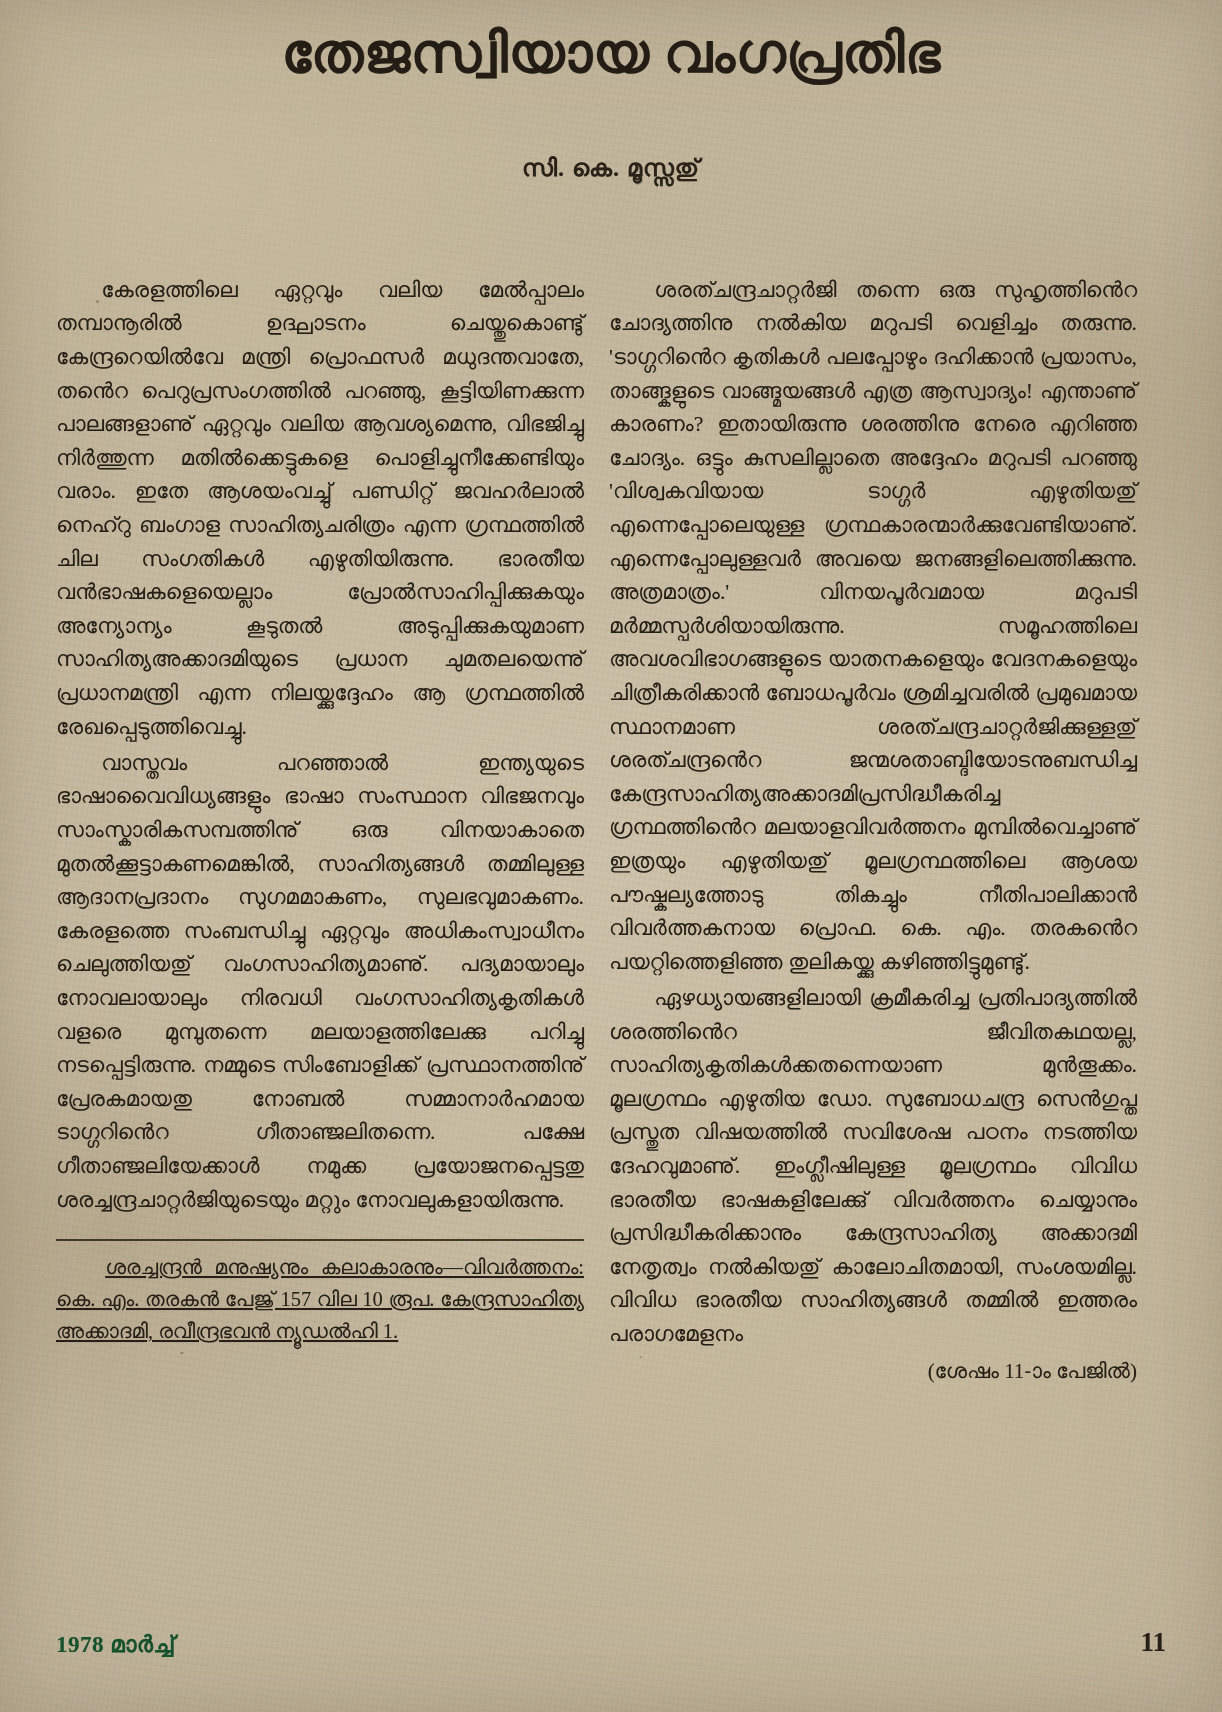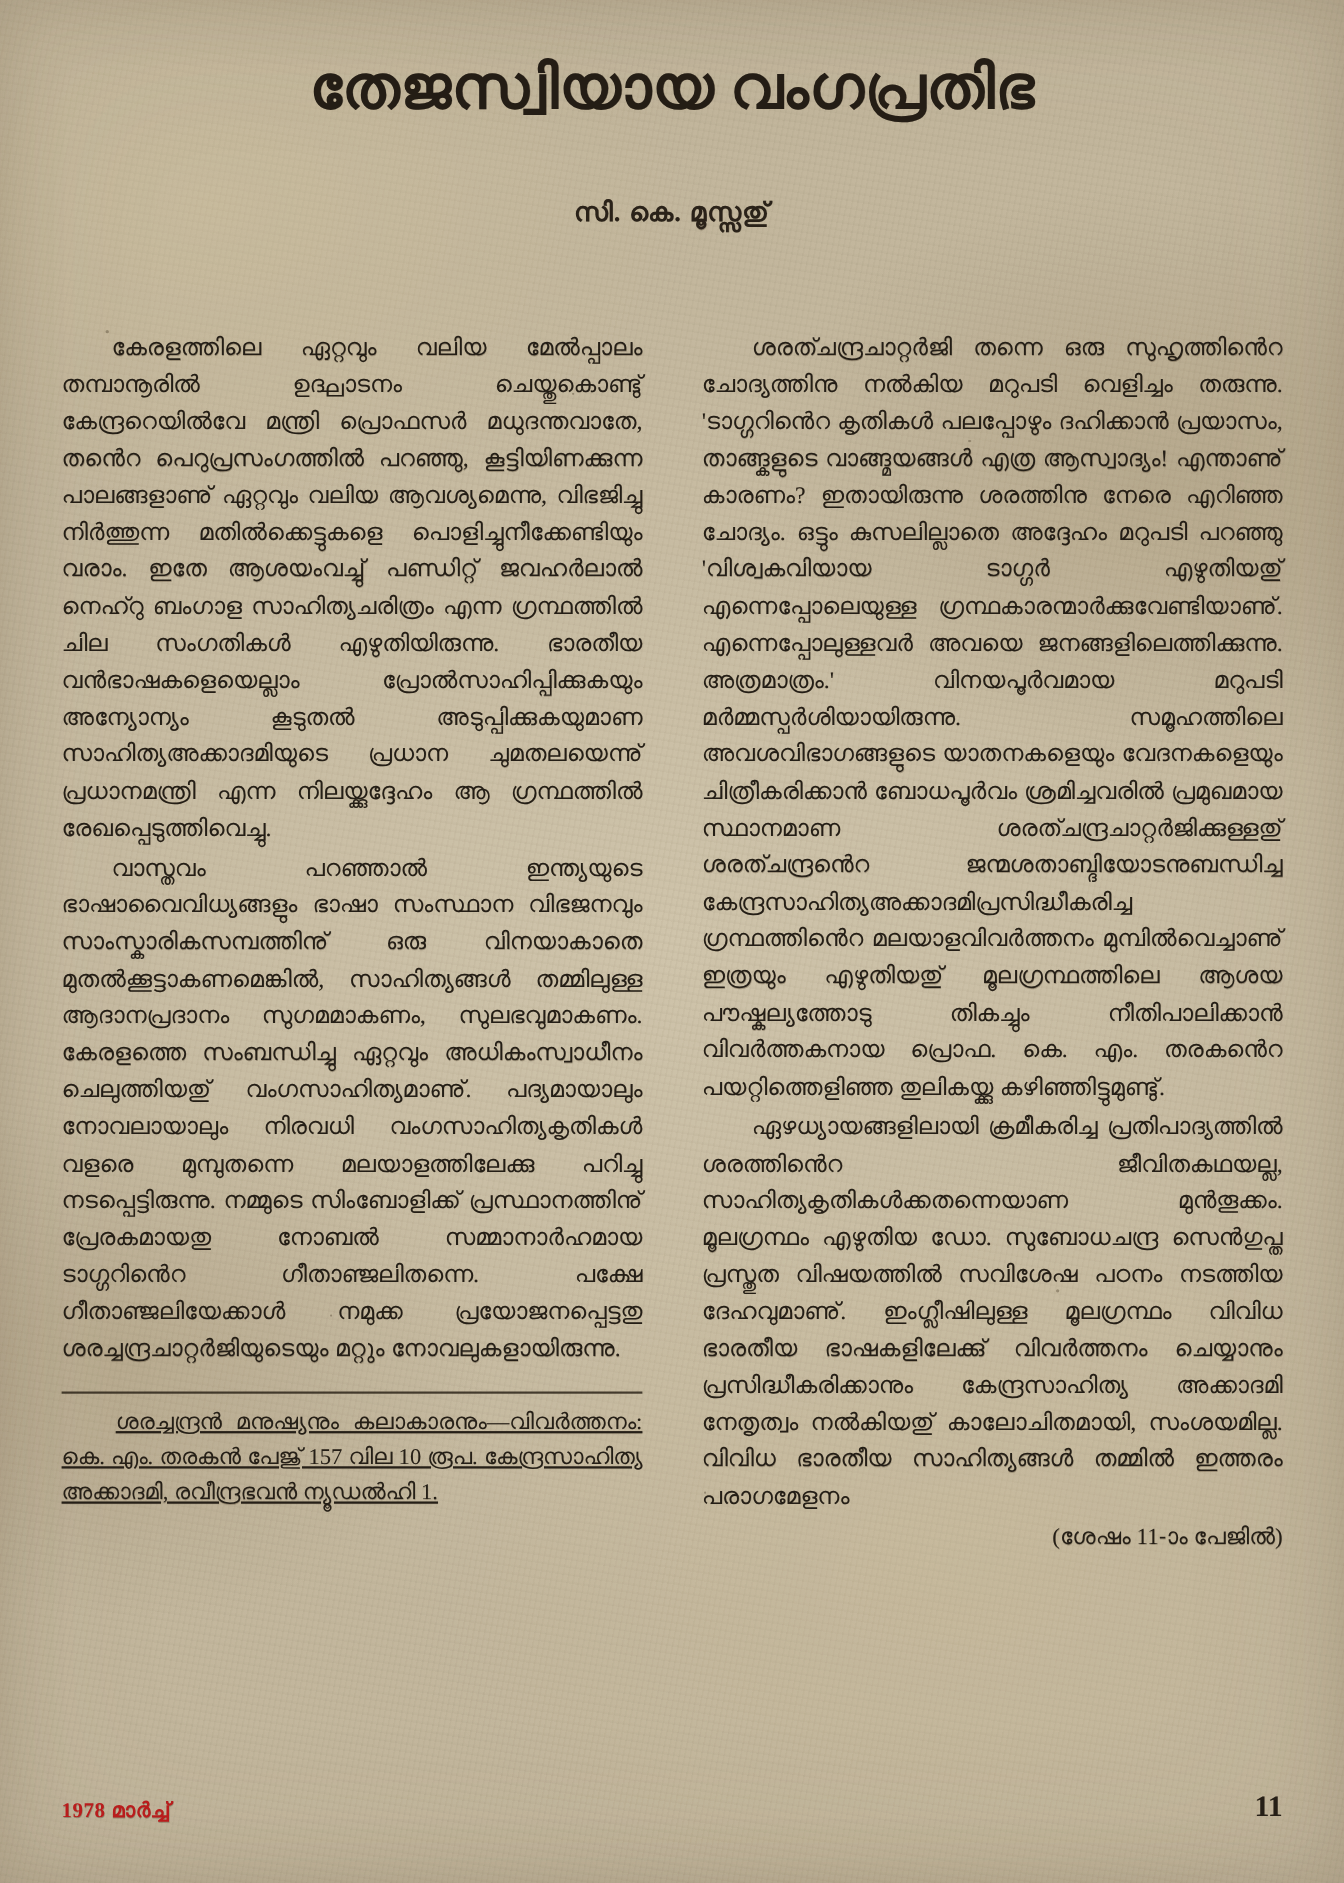--- a/index.html
+++ b/index.html
@@ -61,39 +61,39 @@
   }
 
   
   .headline {
     text-align: center;
     font-size: 55px;
     line-height: 1.18;
     letter-spacing: 0.5px;
     font-weight: 700;
     margin: 0;
-    padding-top: 48px;
+    padding-top: 22px;
     color: #241d15;
     text-shadow: 0.4px 0.4px 0 rgba(60,48,32,0.40);
   }
   .byline {
     text-align: center;
     font-size: 24px;
     font-weight: 700;
     letter-spacing: 1px;
     margin: 0;
     padding-top: 68px;
     color: #2a2219;
     text-shadow: 0.3px 0.3px 0 rgba(60,48,32,0.35);
   }
 
   
   .columns {
     display: flex;
-    gap: 54px;
+    gap: 25px;
     padding-top: 92px;
     align-items: flex-start;
   }
   .col {
     width: 528px;
     flex: 0 0 528px;
     position: relative;
   }
 
   .para {
@@ -141,24 +141,24 @@
   .footer {
     position: absolute;
     left: 56px;
     right: 56px;
     bottom: 54px;
     display: flex;
     justify-content: space-between;
     align-items: flex-end;
   }
   .issue-date {
-    font-size: 19px;
+    font-size: 23px;
     font-weight: 700;
     letter-spacing: .5px;
-    color: #b91c1c;
+    color: #14532d;
     text-shadow: 0.3px 0.3px 0 rgba(70,56,38,0.35);
   }
   .page-number {
     font-size: 27px;
     font-weight: 700;
     color: #261f17;
     text-shadow: 0.3px 0.3px 0 rgba(70,56,38,0.35);
     margin-top: 32px;
   }
 </style>

